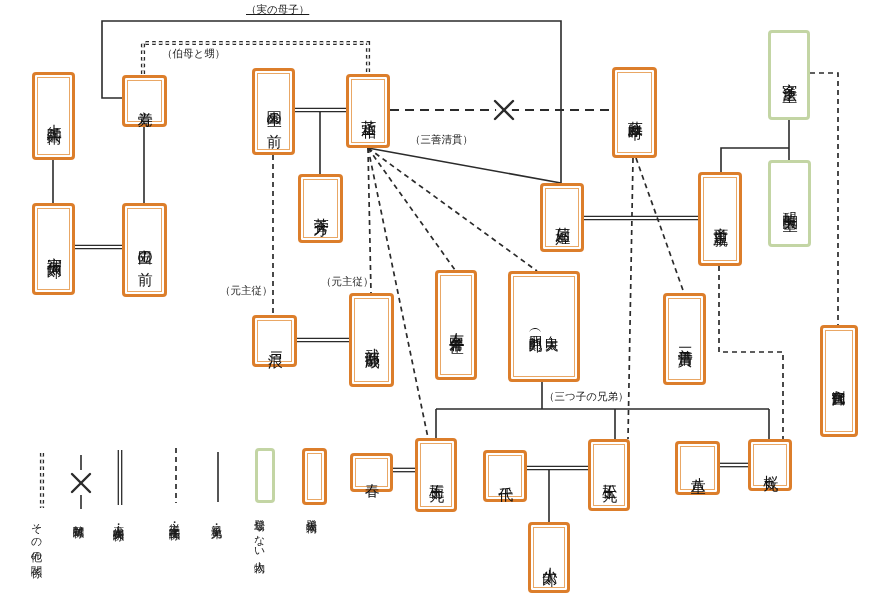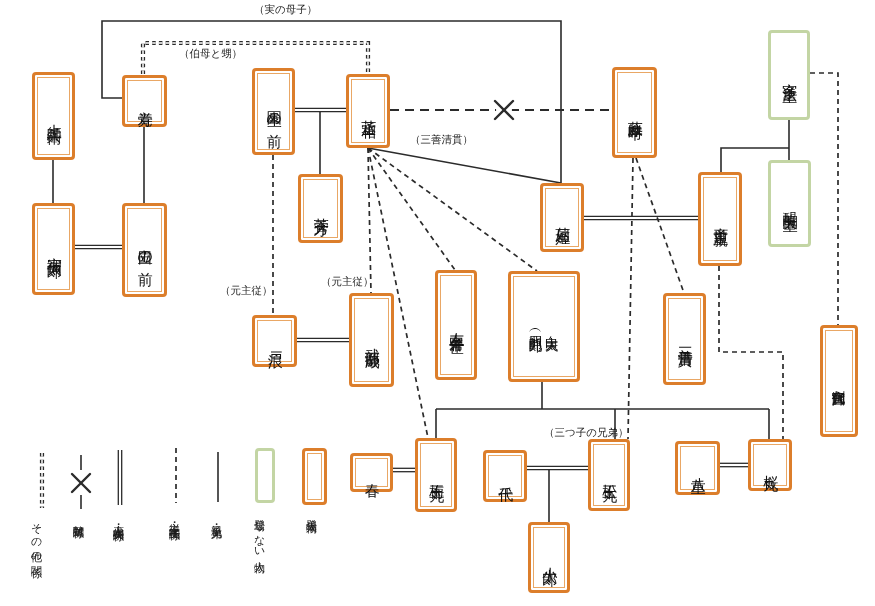--- a/index.html
+++ b/index.html
@@ -231,26 +231,26 @@
       <span>松王丸</span>
     </div>
     <div class="node" style="left: 675px; top: 441px; width: 45px; height: 54px;">
       <span>八重</span>
     </div>
     <div class="node" style="left: 748px; top: 439px; width: 44px; height: 52px;">
       <span>桜丸</span>
     </div>
     <div class="node absent" style="left: 255px; top: 448px; width: 20px; height: 55px;"></div>
     <div class="node" style="left: 302px; top: 448px; width: 25px; height: 57px;"></div>
-    <div class="note" style="left: 254px; top: 3px;">（実の母子）</div>
-    <div class="note" style="left: 162px; top: 47px; margin-left: 17px;">（伯母と甥）</div>
+    <div class="note" style="left: 246px; top: 3px; text-decoration: underline;">（実の母子）</div>
+    <div class="note" style="left: 162px; top: 47px;">（伯母と甥）</div>
     <div class="note" style="left: 410px; top: 133px;">（三善清貫）</div>
     <div class="note" style="left: 220px; top: 284px;">（元主従）</div>
     <div class="note" style="left: 321px; top: 275px;">（元主従）</div>
-    <div class="note" style="left: 544px; top: 390px; margin-top: 36px;">（三つ子の兄弟）</div>
+    <div class="note" style="left: 544px; top: 390px;">（三つ子の兄弟）</div>
     <div class="vlabel" style="left: 30px; top: 516px;">その他の関係</div>
     <div class="vlabel" style="left: 72px; top: 516px;">敵対関係</div>
     <div class="vlabel" style="left: 112px; top: 516px;">恋人・夫婦関係</div>
     <div class="vlabel" style="left: 168px; top: 514px;">主従・元主従関係</div>
     <div class="vlabel" style="left: 210px; top: 516px;">親子・兄弟</div>
     <div class="vlabel" style="left: 253px; top: 511px;">登場しない人物</div>
     <div class="vlabel" style="left: 305px; top: 511px;">登場人物</div>
   </div>
 
 </body></html>

